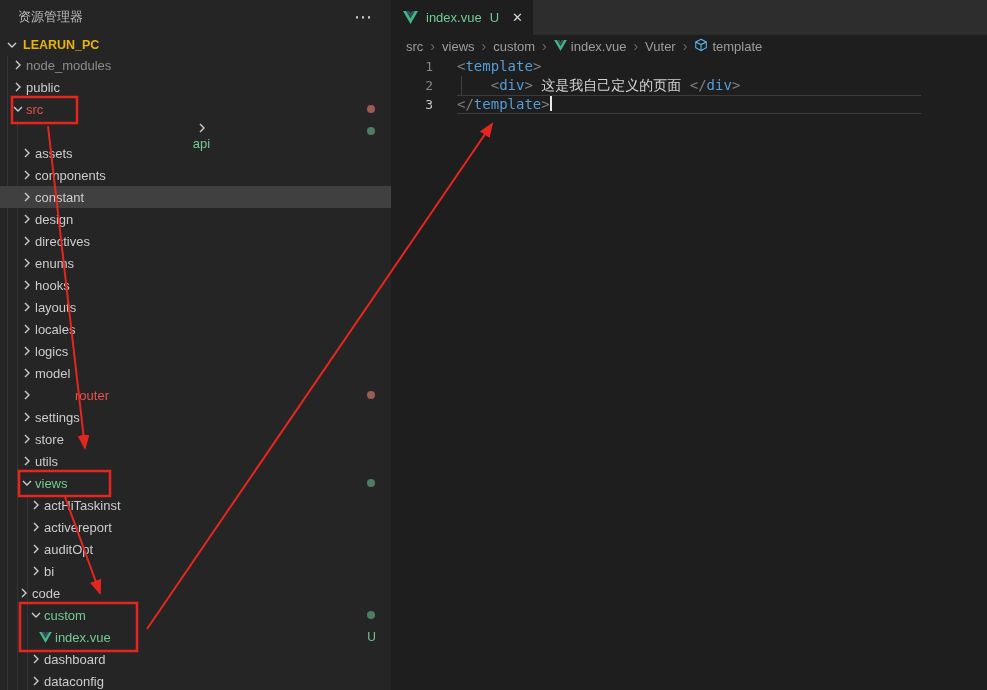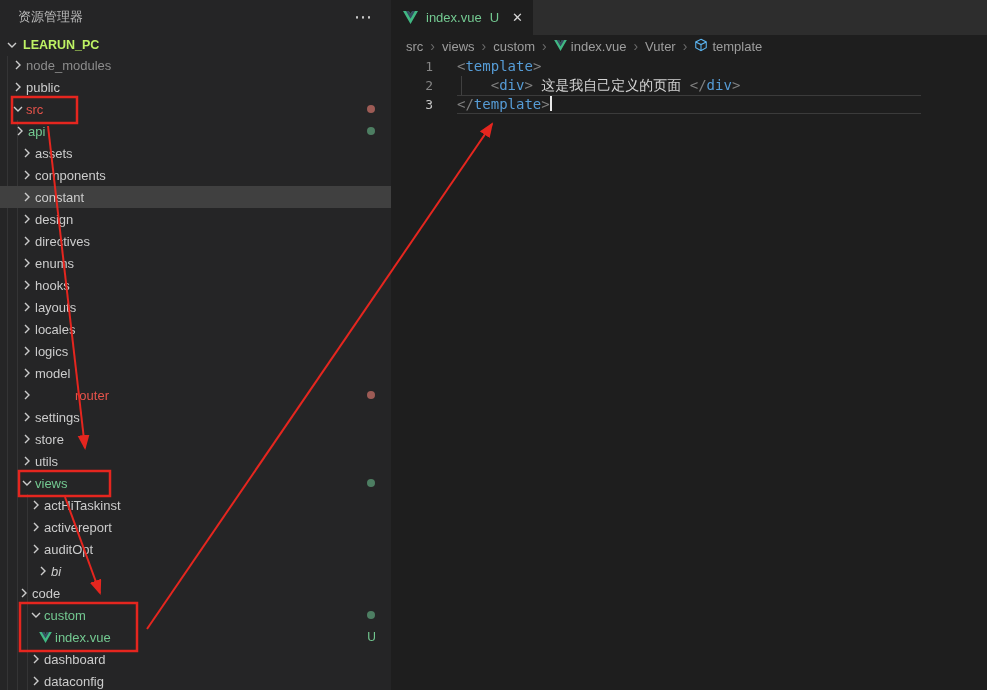--- a/index.html
+++ b/index.html
@@ -9,21 +9,21 @@
     font-family:"Liberation Sans", sans-serif;
     color:#cccccc;
     position:relative;
   }
 
   
   .sidebar { position:absolute; left:0; top:0; width:391px; height:690px; background:#252526; }
   .title-row { height:34px; display:flex; align-items:center; justify-content:space-between; padding:0 18px 0 18px; }
   .title-text { font-size:13px; color:#bbbbbb; }
   .more { color:#d4d4d4; font-size:18px; line-height:10px; cursor:pointer; letter-spacing:1px; }
-  .section-header { height:22px; display:flex; align-items:center; gap:3px; padding-left:4px; font-size:12.5px; font-weight:bold; color:#bef264; cursor:pointer; }
+  .section-header { height:22px; display:flex; align-items:center; gap:3px; padding-left:4px; font-size:12.5px; font-weight:bold; color:#eab308; cursor:pointer; }
   .tree { position:absolute; top:54px; left:0; right:0; bottom:0; overflow:hidden; }
   .guide { position:absolute; width:1px; background:rgba(255,255,255,0.07); }
   .row { height:22px; display:flex; align-items:center; font-size:13px; position:relative; cursor:pointer; }
   .row.selected { background:#404040; }
   .chev { width:16px; flex:0 0 16px; height:16px; display:flex; align-items:center; justify-content:center; }
   .chev svg { display:block; }
   .chev.open svg { transform:rotate(90deg); }
   .ficon { width:16px; flex:0 0 16px; height:14px; display:flex; align-items:center; justify-content:center; margin-right:2px; }
   .tlabel { white-space:nowrap; color:#cccccc; }
   .c-added { color:#73c991; }
@@ -97,21 +97,21 @@
       </div>
       <div class="row" style="padding-left: 10px;">
         <span class="chev open">
           <svg width="10" height="10" viewBox="0 0 10 10">
             <path d="M3 1 L7 5 L3 9" stroke="#cccccc" stroke-width="1.4" fill="none"></path>
           </svg>
         </span>
         <span class="tlabel c-error">src</span>
         <span class="dot red"></span>
       </div>
-      <div class="row" style="padding-left: 12px;">
+      <div class="row" style="padding-left: 12px; flex-direction: column;">
         <span class="chev">
           <svg width="10" height="10" viewBox="0 0 10 10">
             <path d="M3 1 L7 5 L3 9" stroke="#cccccc" stroke-width="1.4" fill="none"></path>
           </svg>
         </span>
         <span class="tlabel c-added">api</span>
         <span class="dot green"></span>
       </div>
       <div class="row" style="padding-left: 19px;">
         <span class="chev">
@@ -260,21 +260,21 @@
         <span class="tlabel">activereport</span>
       </div>
       <div class="row" style="padding-left: 28px;">
         <span class="chev">
           <svg width="10" height="10" viewBox="0 0 10 10">
             <path d="M3 1 L7 5 L3 9" stroke="#cccccc" stroke-width="1.4" fill="none"></path>
           </svg>
         </span>
         <span class="tlabel">auditOpt</span>
       </div>
-      <div class="row" style="padding-left: 35px; font-style: italic;">
+      <div class="row" style="padding-left: 28px;">
         <span class="chev">
           <svg width="10" height="10" viewBox="0 0 10 10">
             <path d="M3 1 L7 5 L3 9" stroke="#cccccc" stroke-width="1.4" fill="none"></path>
           </svg>
         </span>
         <span class="tlabel">bi</span>
       </div>
       <div class="row" style="padding-left: 16px;">
         <span class="chev">
           <svg width="10" height="10" viewBox="0 0 10 10">

